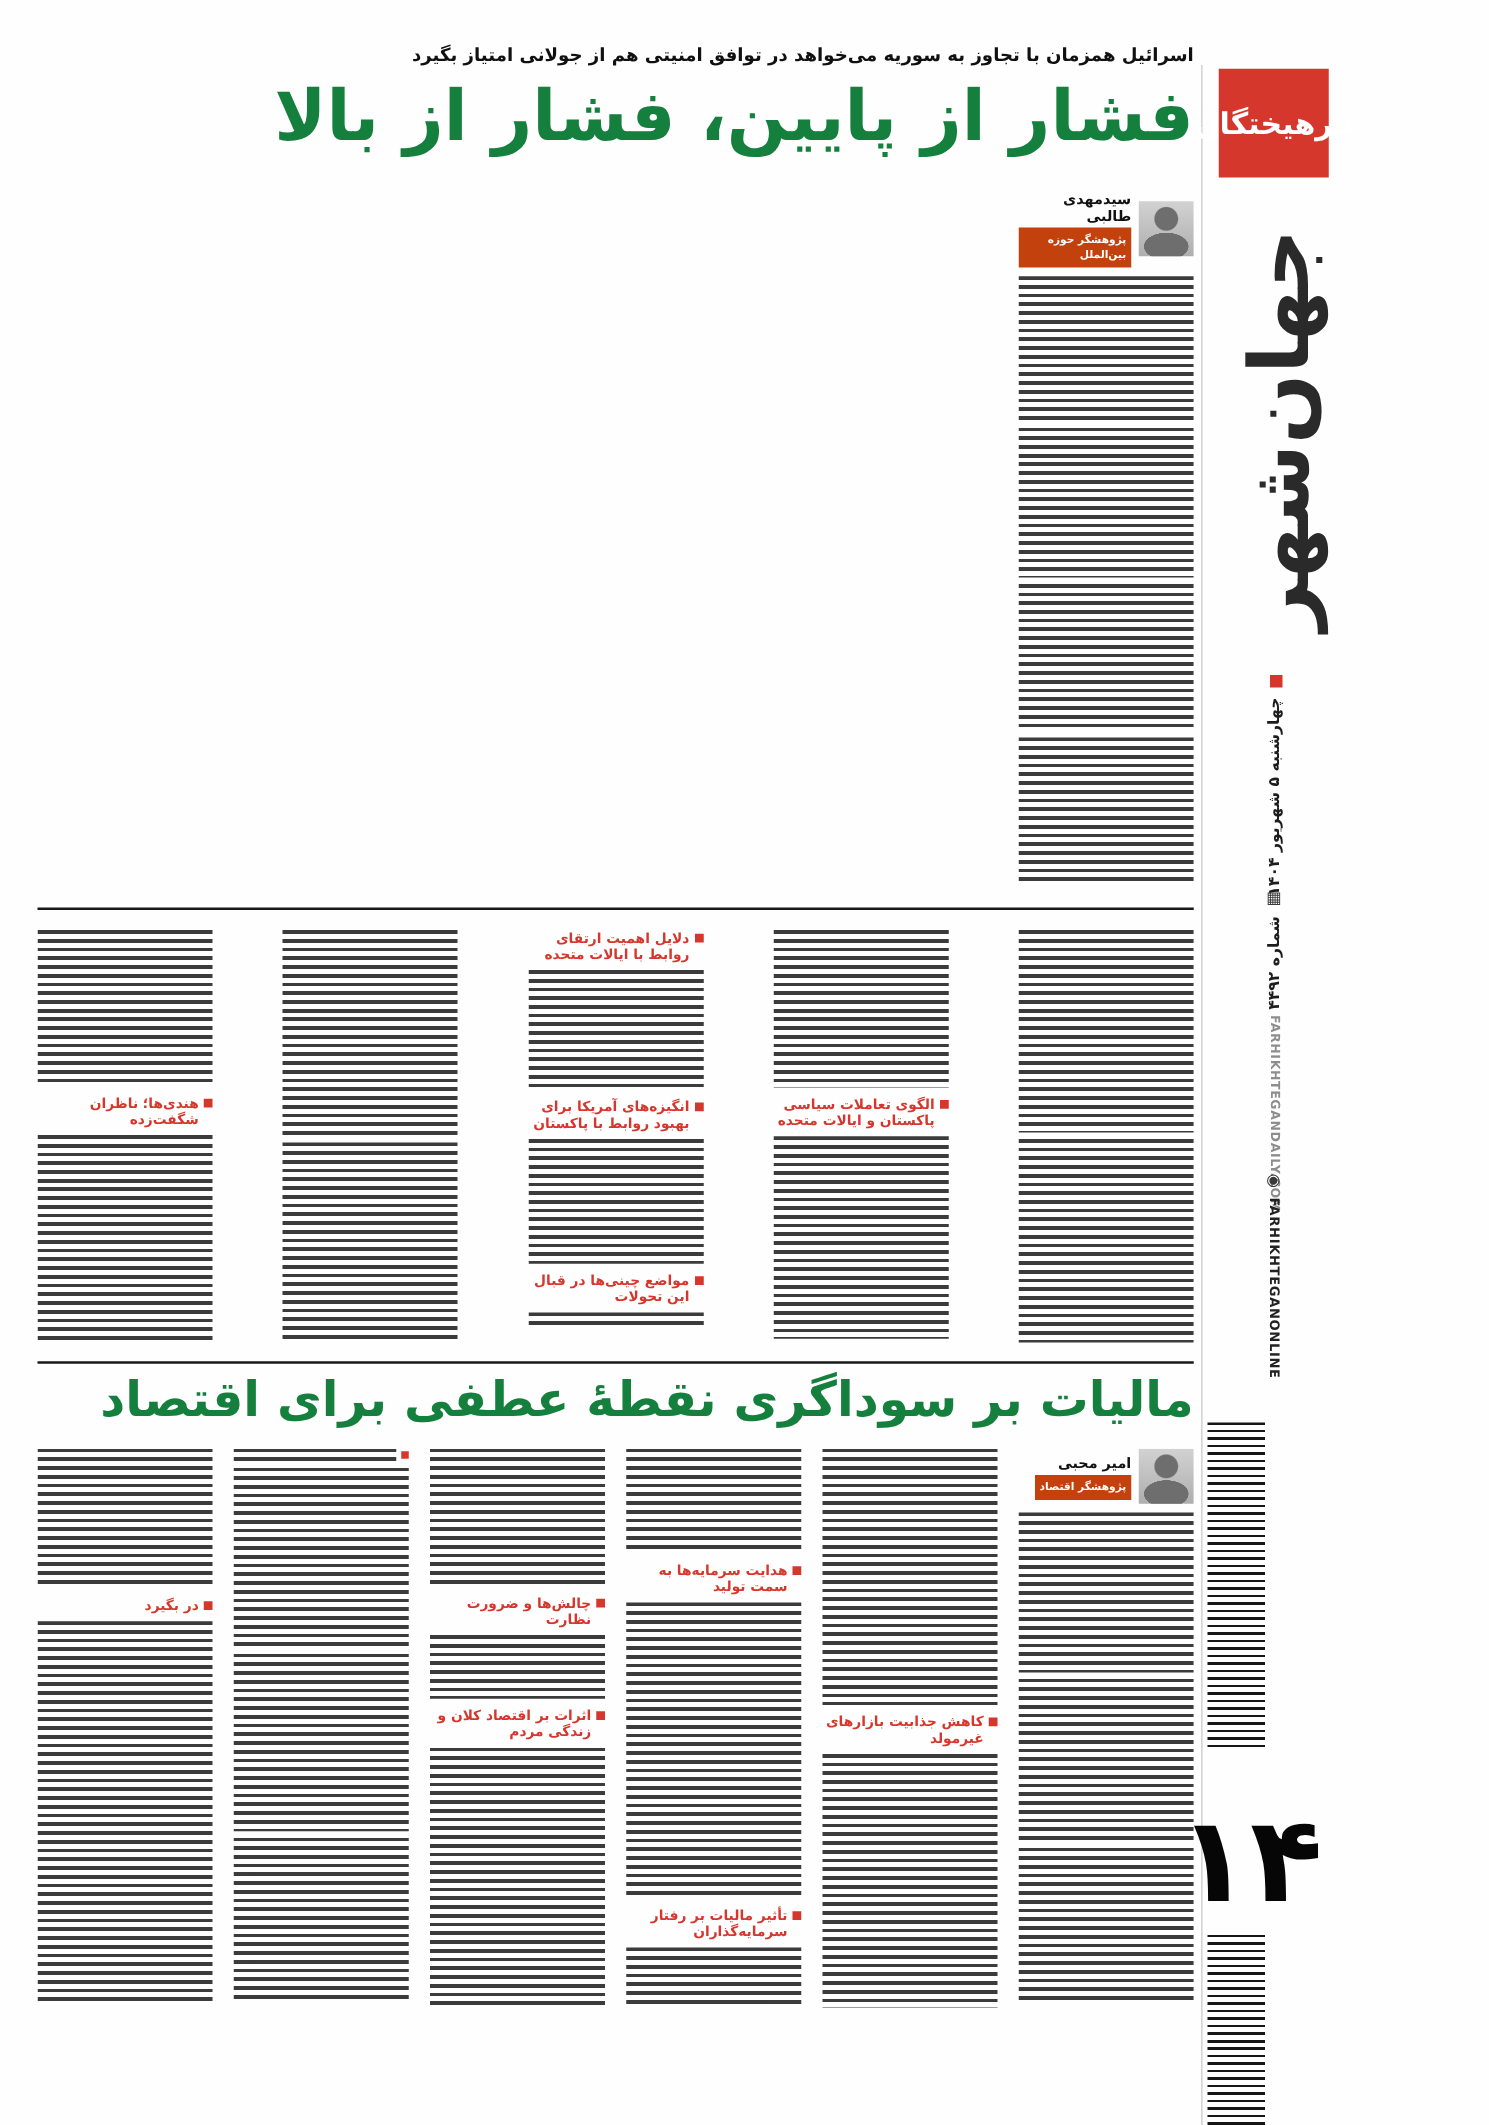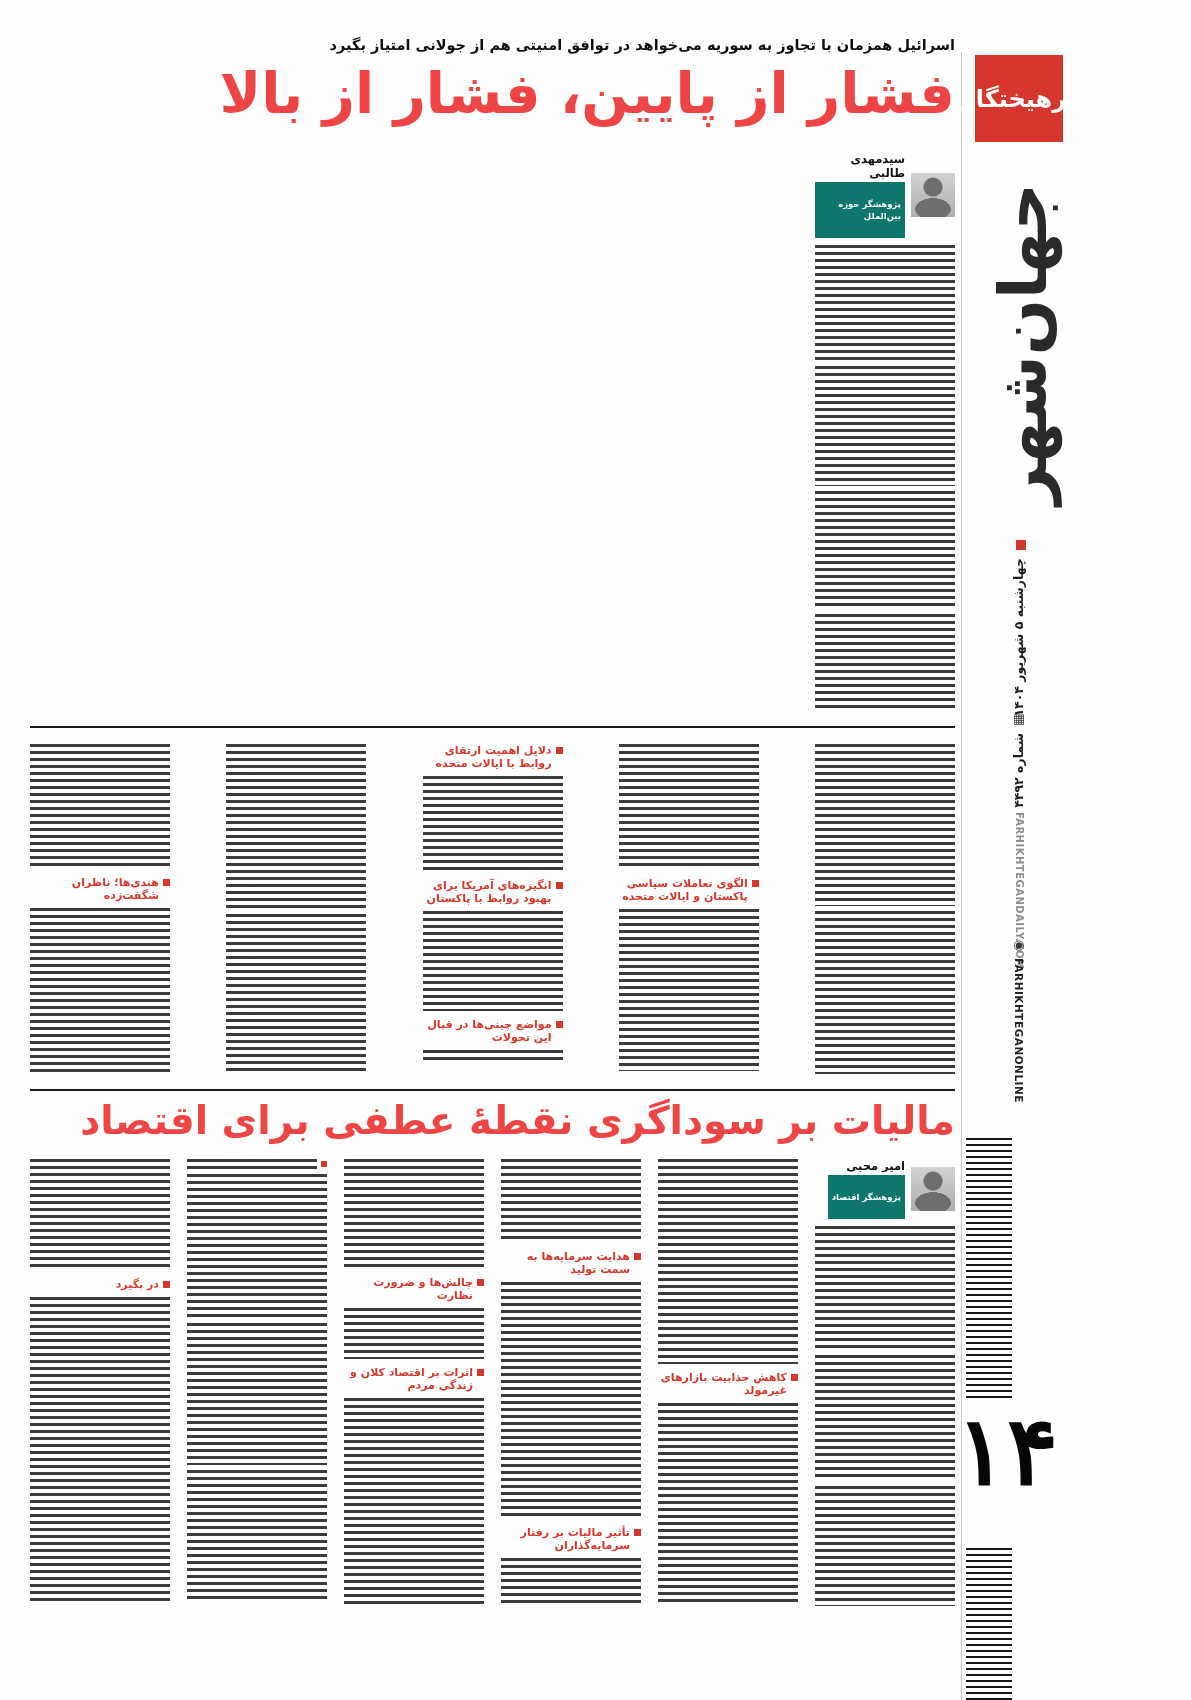--- a/index.html
+++ b/index.html
@@ -3,21 +3,21 @@
 <meta charset="utf-8">
 <style>
   *{margin:0;padding:0;box-sizing:border-box;}
   html,body{background:#fff;}
   .page{position:relative;width:1191px;height:1700px;background:#fefefe;
         font-family:"DejaVu Sans",sans-serif;overflow:hidden;direction:rtl;}
 
   
   .content{position:absolute;right:236px;left:30px;top:36px;width:925px;}
   .kicker{font-size:14.5px;font-weight:bold;color:#101010;text-align:right;line-height:18px;}
-  .headline{text-align:right;color:#ef4444;font-weight:bold;}
+  .headline{text-align:right;color:#15803d;font-weight:bold;}
   .h1{font-size:56px;line-height:64px;margin-top:8px;letter-spacing:-1px;}
   .h2{font-size:39px;line-height:48px;margin-top:6px;}
   .rule{height:2px;background:#191919;}
   .rule.r1{margin-top:16px;}
   .rule.r2{margin-top:10px;}
 
   .body{display:flex;justify-content:space-between;direction:rtl;overflow:hidden;}
   .b1{margin-top:26px;height:558px;flex-direction:column;}
   .b2{margin-top:16px;height:335px;}
   .b3{margin-top:14px;height:452px;}
@@ -40,22 +40,22 @@
        line-height:13px;margin:2px 0 6px;text-align:right;}
   .sub .sq{flex:0 0 auto;width:7px;height:7px;background:#d6372c;margin-top:3px;}
 
   .byline{display:flex;gap:6px;align-items:center;margin-bottom:7px;}
   .photo{flex:0 0 auto;width:44px;height:44px;
      background:
        radial-gradient(circle at 50% 32%, #6e6e6e 9px, rgba(0,0,0,0) 10px),
        radial-gradient(18px 11px at 50% 82%, #6e6e6e 98%, rgba(0,0,0,0)),
        linear-gradient(#d2d2d2,#aeaeae);}
   .by-name{font-size:11.5px;font-weight:bold;color:#111;line-height:14px;}
-  .by-role{display:inline-block;background:#0f766e;color:#fff;font-size:8.5px;
-           line-height:12px;padding:16px 4px;margin-top:2px;font-weight:bold;}
+  .by-role{display:inline-block;background:#c2410c;color:#fff;font-size:8.5px;
+           line-height:12px;padding:4px 4px;margin-top:2px;font-weight:bold;}
 
   
   .vline{position:absolute;width:1px;background:#c8c8c8;}
   .logo-box{position:absolute;background:#d6372c;display:flex;align-items:center;justify-content:center;}
   .logo-text{color:#fff;font-size:24px;font-weight:bold;letter-spacing:-1px;}
   .vtext{position:absolute;}
   .vtext>.in{position:absolute;top:0;left:0;transform-origin:0 0;white-space:nowrap;display:block;}
   .in.ccw{transform:rotate(-90deg) translateX(-100%);text-align:right;}
   .in.cw{transform:rotate(90deg) translateY(-100%);text-align:left;direction:ltr;}
   .sec-title{font-size:66px;font-weight:bold;color:#2a2a2a;letter-spacing:3px;text-align:center;}
@@ -306,16 +306,16 @@
     <span class="in cw meta-en" style="width:122px;height:15px;line-height:15px;">FARHIKHTEGANDAILY.COM</span>
   </div>
 
   <span class="m-icon" style="left:1013px;top:938px;">◉</span>
 
   <div class="vtext" style="left:1011px;top:958px;width:16px;height:130px;">
     <span class="in cw meta-en dark" style="width:130px;height:16px;line-height:16px;">FARHIKHTEGANONLINE</span>
   </div>
 
   <div class="stripes" style="top:1138px;height:262px;"></div>
-  <div class="pagenum" style="top:1405px;font-family:Liberation Serif, serif;">۱۴</div>
+  <div class="pagenum" style="top:1442px;">۱۴</div>
   <div class="stripes" style="top:1548px;height:152px;"></div>
 
 </div>
 
 </body></html>

